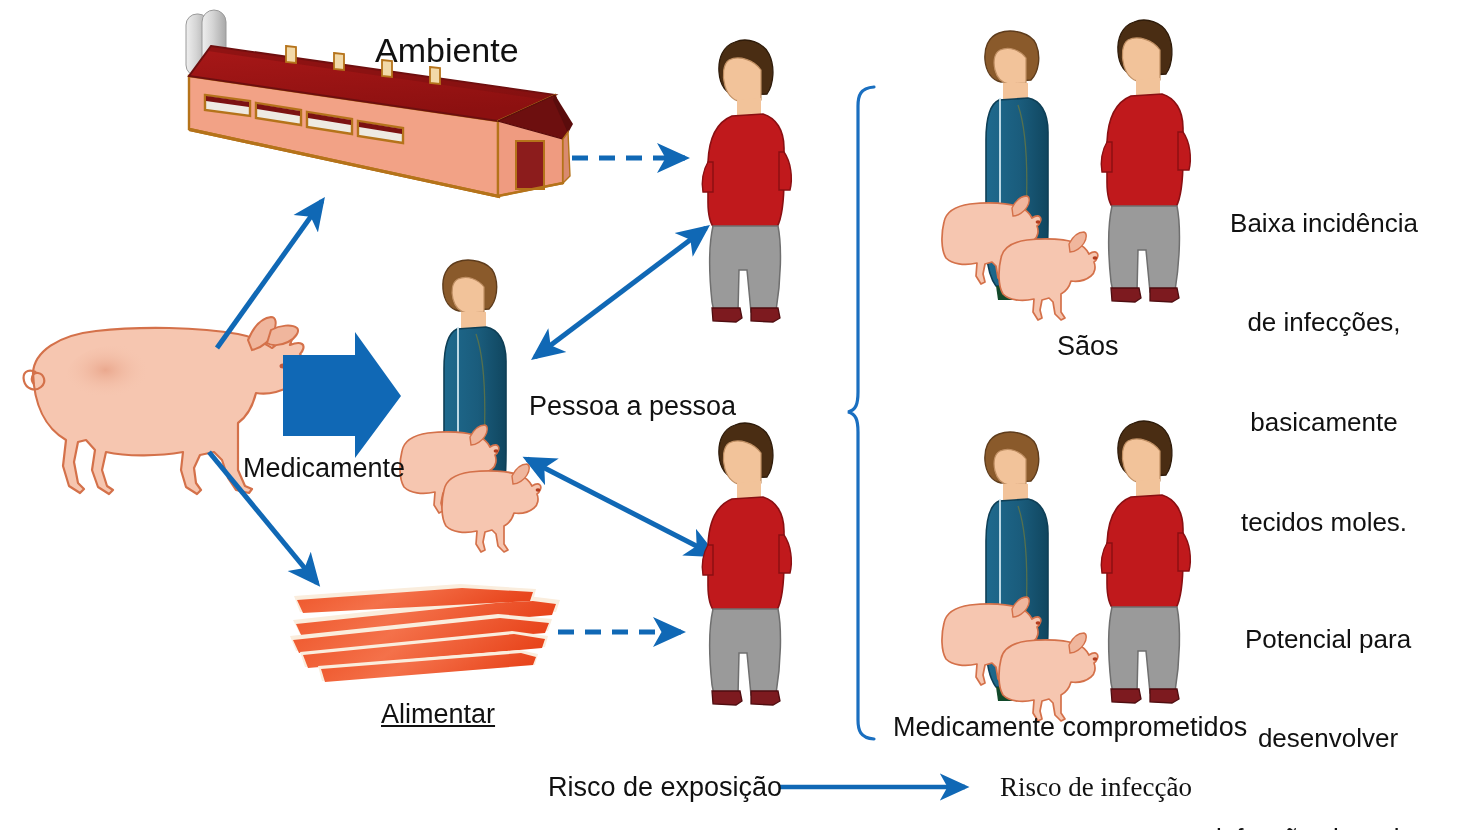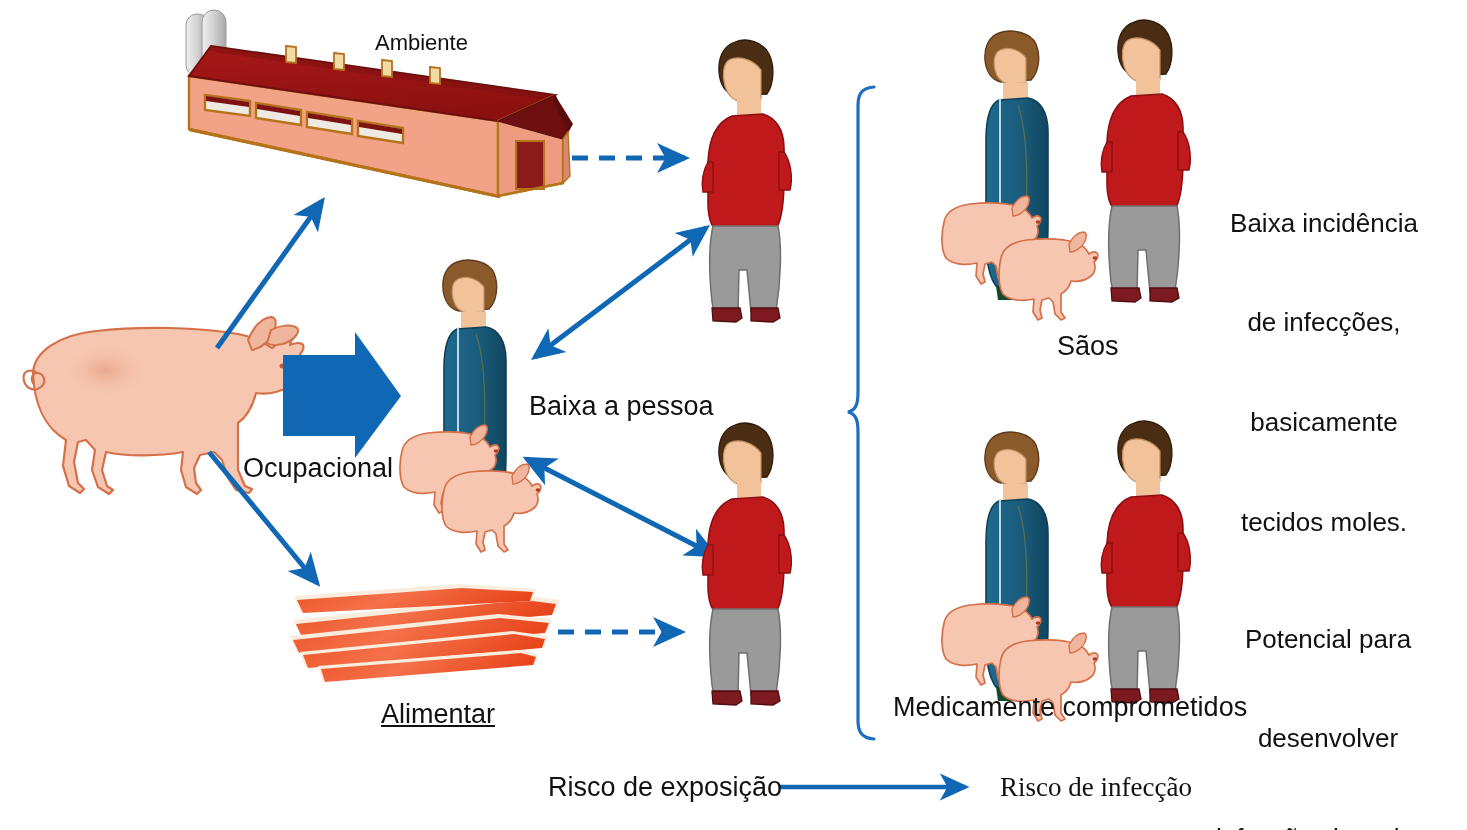--- a/index.html
+++ b/index.html
@@ -393,31 +393,31 @@
       <path d="M708,545 C703,553 701,565 703,575 L713,575 L713,545 Z" fill="#c0191c" stroke="#8a0f12" stroke-width="1.4"></path>
       <path d="M784,535 C791,545 793,561 790,573 L779,573 L779,535 Z" fill="#c0191c" stroke="#8a0f12" stroke-width="1.4"></path>
       <path d="M713,609 C709,627 709,657 712,685 L714,695 L738,695
                L739,653 L747,653 L751,695 L776,694
                C781,663 782,629 778,609 Z" fill="#9a9a9a" stroke="#6f6f6f" stroke-width="1.5"></path>
       <path d="M712,691 L740,691 L742,701 L736,705 L713,704 Z" fill="#7d1a1f" stroke="#4f0d10" stroke-width="1.3"></path>
       <path d="M751,691 L778,691 L780,701 L773,705 L751,704 Z" fill="#7d1a1f" stroke="#4f0d10" stroke-width="1.3"></path>
     </g>
   </svg>
 
-  <div class="lbl" style="left:375px; top:30px; font-size:22px;">Ambiente</div>
-
-  <div class="lbl" style="left:243px; top:453px; font-size:27px;">Ocupacional</div>
+  <div class="lbl" style="left:375px; top:30px; font-size:34px;">Ambiente</div>
+
+  <div class="lbl" style="left:243px; top:453px; font-size:27px;">Medicamente</div>
 
   <div class="lbl" style="left:381px; top:699px; font-size:27px;text-decoration:underline;">Alimentar</div>
 
-  <div class="lbl" style="left:529px; top:391px; font-size:27px;">Baixa a pessoa</div>
+  <div class="lbl" style="left:529px; top:391px; font-size:27px;">Pessoa a pessoa</div>
 
   <div class="lbl" style="left:1057px; top:331px; font-size:27px;">Sãos</div>
 
-  <div class="lbl" style="left:893px; top:692px; font-size:27px;">Medicamente comprometidos</div>
+  <div class="lbl" style="left:893px; top:712px; font-size:27px;">Medicamente comprometidos</div>
 
   <div class="lbl lbl-center" style="left:1196px; top:140px; width:256px; font-size:26px; line-height:1.28;">
     <div>Baixa incidência</div>
     <div>de infecções,</div>
     <div>basicamente</div>
     <div>tecidos moles.</div>
   </div>
 
   <div class="lbl lbl-center" style="left:1194px; top:556px; width:268px; font-size:26px; line-height:1.28;">
     <div>Potencial para</div>

